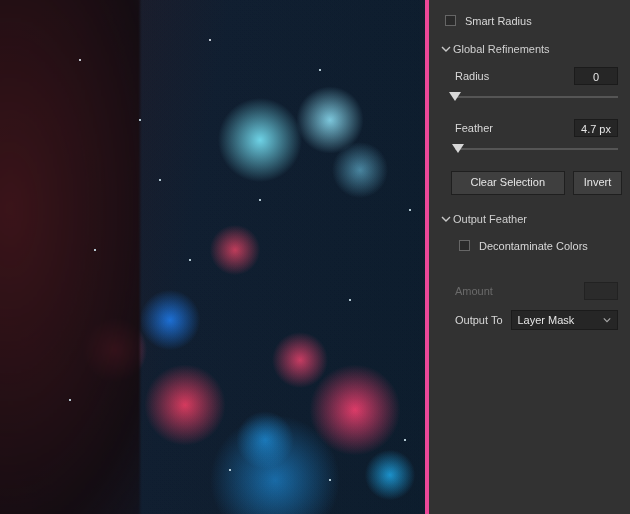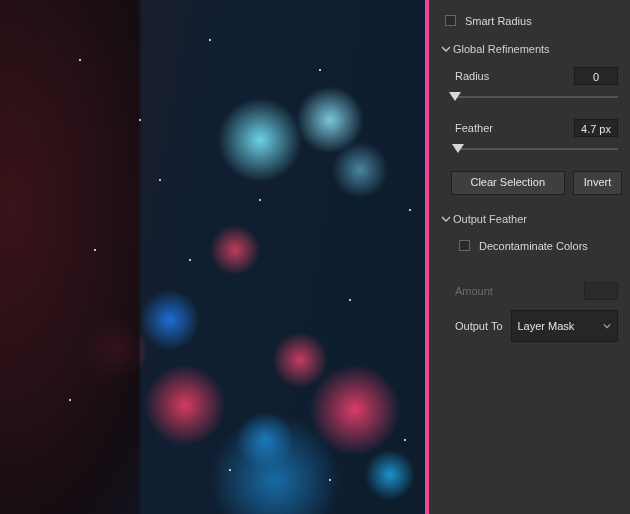--- a/index.html
+++ b/index.html
@@ -106,21 +106,21 @@
   .btn.w{min-width:92px}
 
   .amount-row{display:flex;align-items:center;gap:4px;padding-left:14px;margin:4px 0 10px 0}
   .amount-row .track{flex:1}
   .amount-row .valbox{min-width:34px}
   .amount-row.dis .label{color:#6a6a6a}
   .amount-row.dis .valbox{background:#2b2b2b;border-color:#222;color:#555}
 
   .outrow{display:flex;align-items:center;gap:8px;padding-left:14px;margin-top:3px}
   .select{
-    flex:1;background:#262626;border:1px solid #1b1b1b;height:32px;
+    flex:1;background:#262626;border:1px solid #1b1b1b;height:20px;
     display:flex;align-items:center;justify-content:space-between;
     padding:0 6px;color:#e6e6e6;font-size:11px;box-sizing:border-box;
   }
   .select .caret{opacity:.8}
 </style>
 </head>
 <body>
 
 <div class="canvas"></div>
 

